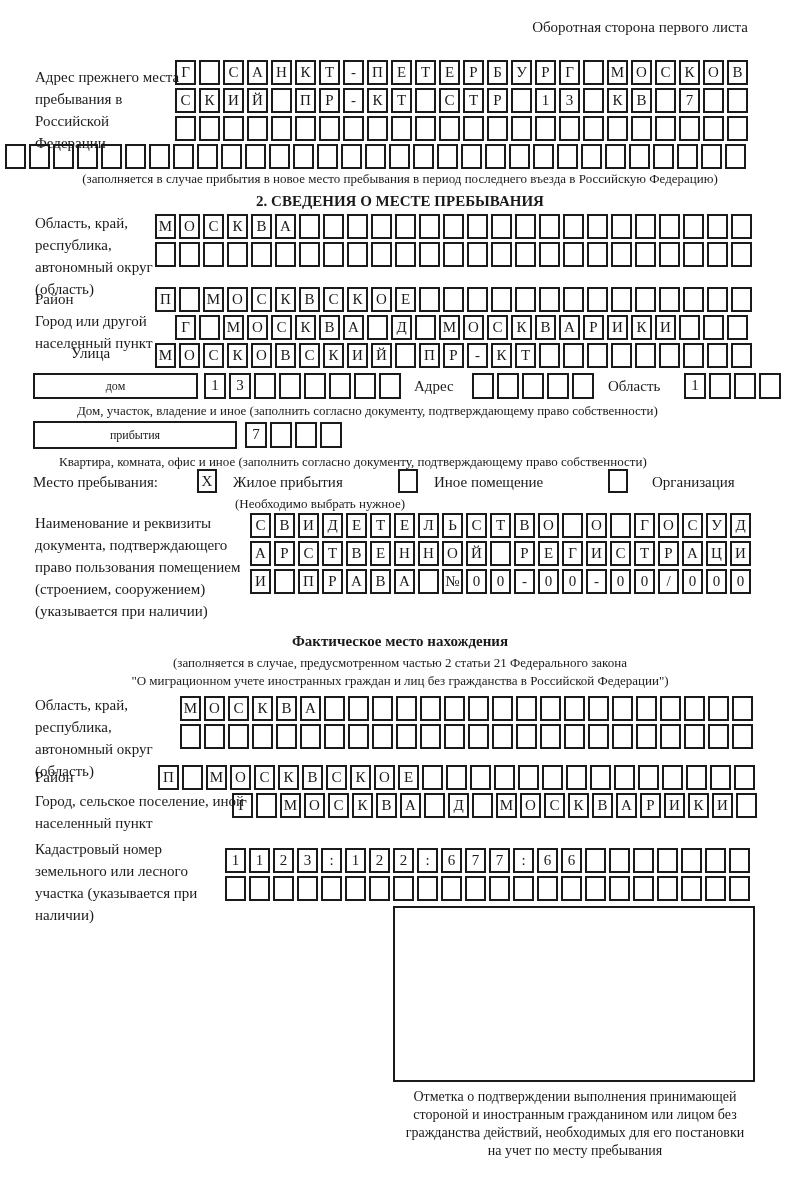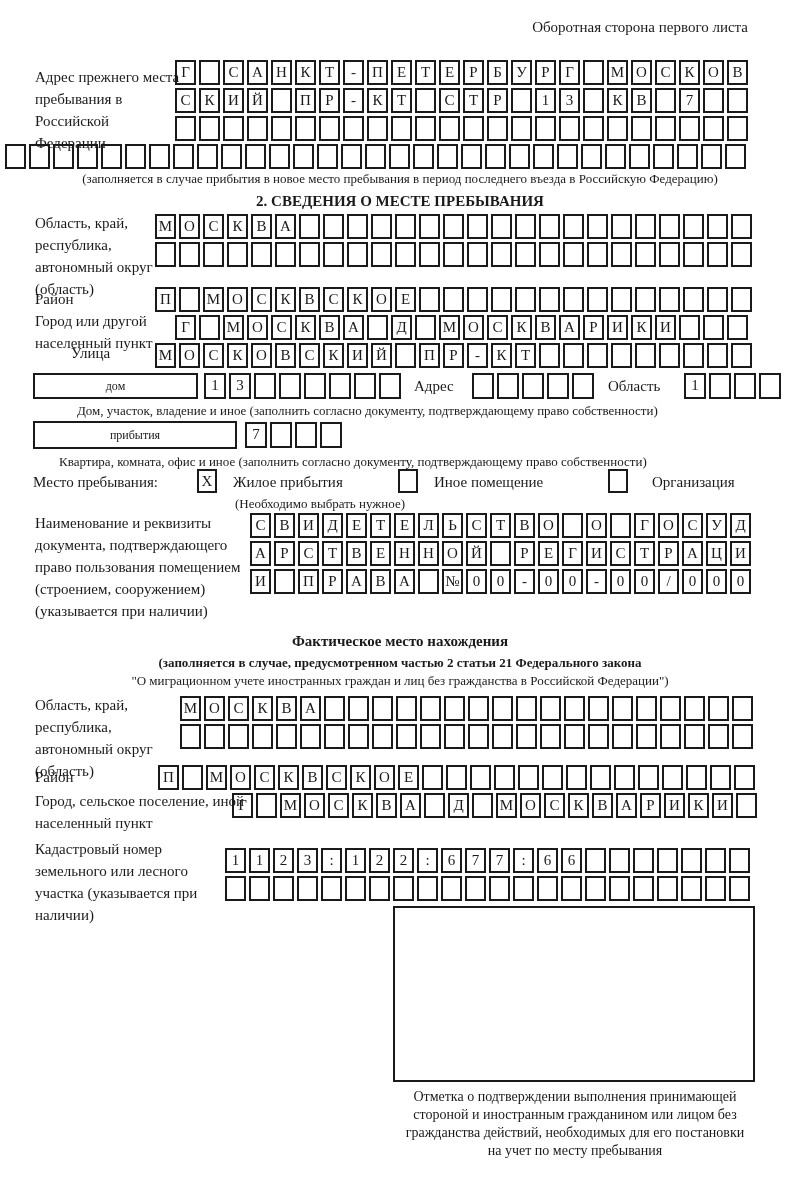--- a/index.html
+++ b/index.html
@@ -85,21 +85,21 @@
 <div class="checkbox" style="left:608px; top:469px;"></div>
 <div class="abs lbl" style="left:652px; top:471px;">Организация</div>
 <div class="abs note center" style="left:0; top:496px; width:640px;">(Необходимо выбрать нужное)</div>
 
 <div class="abs lbl" style="left:35px; top:512px; width:212px;">Наименование и реквизиты документа, подтверждающего право пользования помещением (строением, сооружением) (указывается при наличии)</div>
 <div class="cells" style="left:250px; top:513px;"><span class="cell">С</span><span class="cell">В</span><span class="cell">И</span><span class="cell">Д</span><span class="cell">Е</span><span class="cell">Т</span><span class="cell">Е</span><span class="cell">Л</span><span class="cell">Ь</span><span class="cell">С</span><span class="cell">Т</span><span class="cell">В</span><span class="cell">О</span><span class="cell"></span><span class="cell">О</span><span class="cell"></span><span class="cell">Г</span><span class="cell">О</span><span class="cell">С</span><span class="cell">У</span><span class="cell">Д</span></div>
 <div class="cells" style="left:250px; top:541px;"><span class="cell">А</span><span class="cell">Р</span><span class="cell">С</span><span class="cell">Т</span><span class="cell">В</span><span class="cell">Е</span><span class="cell">Н</span><span class="cell">Н</span><span class="cell">О</span><span class="cell">Й</span><span class="cell"></span><span class="cell">Р</span><span class="cell">Е</span><span class="cell">Г</span><span class="cell">И</span><span class="cell">С</span><span class="cell">Т</span><span class="cell">Р</span><span class="cell">А</span><span class="cell">Ц</span><span class="cell">И</span></div>
 <div class="cells" style="left:250px; top:569px;"><span class="cell">И</span><span class="cell"></span><span class="cell">П</span><span class="cell">Р</span><span class="cell">А</span><span class="cell">В</span><span class="cell">А</span><span class="cell"></span><span class="cell">№</span><span class="cell">0</span><span class="cell">0</span><span class="cell">-</span><span class="cell">0</span><span class="cell">0</span><span class="cell">-</span><span class="cell">0</span><span class="cell">0</span><span class="cell">/</span><span class="cell">0</span><span class="cell">0</span><span class="cell">0</span></div>
 
 <div class="abs lbl bold center" style="left:0; top:630px; width:800px;">Фактическое место нахождения</div>
-<div class="abs note center" style="left:0; top:655px; width:800px;font-weight:bold;">(заполняется в случае, предусмотренном частью 2 статьи 21 Федерального закона</div>
+<div class="abs note center" style="left:0; top:655px; width:800px;">(заполняется в случае, предусмотренном частью 2 статьи 21 Федерального закона</div>
 <div class="abs note center" style="left:0; top:673px; width:800px;">"О миграционном учете иностранных граждан и лиц без гражданства в Российской Федерации")</div>
 
 <div class="abs lbl" style="left:35px; top:694px; width:158px;">Область, край, республика, автономный округ (область)</div>
 <div class="cells" style="left:180px; top:696px;"><span class="cell">М</span><span class="cell">О</span><span class="cell">С</span><span class="cell">К</span><span class="cell">В</span><span class="cell">А</span><span class="cell"></span><span class="cell"></span><span class="cell"></span><span class="cell"></span><span class="cell"></span><span class="cell"></span><span class="cell"></span><span class="cell"></span><span class="cell"></span><span class="cell"></span><span class="cell"></span><span class="cell"></span><span class="cell"></span><span class="cell"></span><span class="cell"></span><span class="cell"></span><span class="cell"></span><span class="cell"></span></div>
 <div class="cells" style="left:180px; top:724px;"><span class="cell"></span><span class="cell"></span><span class="cell"></span><span class="cell"></span><span class="cell"></span><span class="cell"></span><span class="cell"></span><span class="cell"></span><span class="cell"></span><span class="cell"></span><span class="cell"></span><span class="cell"></span><span class="cell"></span><span class="cell"></span><span class="cell"></span><span class="cell"></span><span class="cell"></span><span class="cell"></span><span class="cell"></span><span class="cell"></span><span class="cell"></span><span class="cell"></span><span class="cell"></span><span class="cell"></span></div>
 
 <div class="abs lbl" style="left:35px; top:766px;">Район</div>
 <div class="cells" style="left:158px; top:765px;"><span class="cell">П</span><span class="cell"></span><span class="cell">М</span><span class="cell">О</span><span class="cell">С</span><span class="cell">К</span><span class="cell">В</span><span class="cell">С</span><span class="cell">К</span><span class="cell">О</span><span class="cell">Е</span><span class="cell"></span><span class="cell"></span><span class="cell"></span><span class="cell"></span><span class="cell"></span><span class="cell"></span><span class="cell"></span><span class="cell"></span><span class="cell"></span><span class="cell"></span><span class="cell"></span><span class="cell"></span><span class="cell"></span><span class="cell"></span></div>
 
 <div class="abs lbl" style="left:35px; top:790px; width:210px;">Город, сельское поселение, иной населенный пункт</div>

